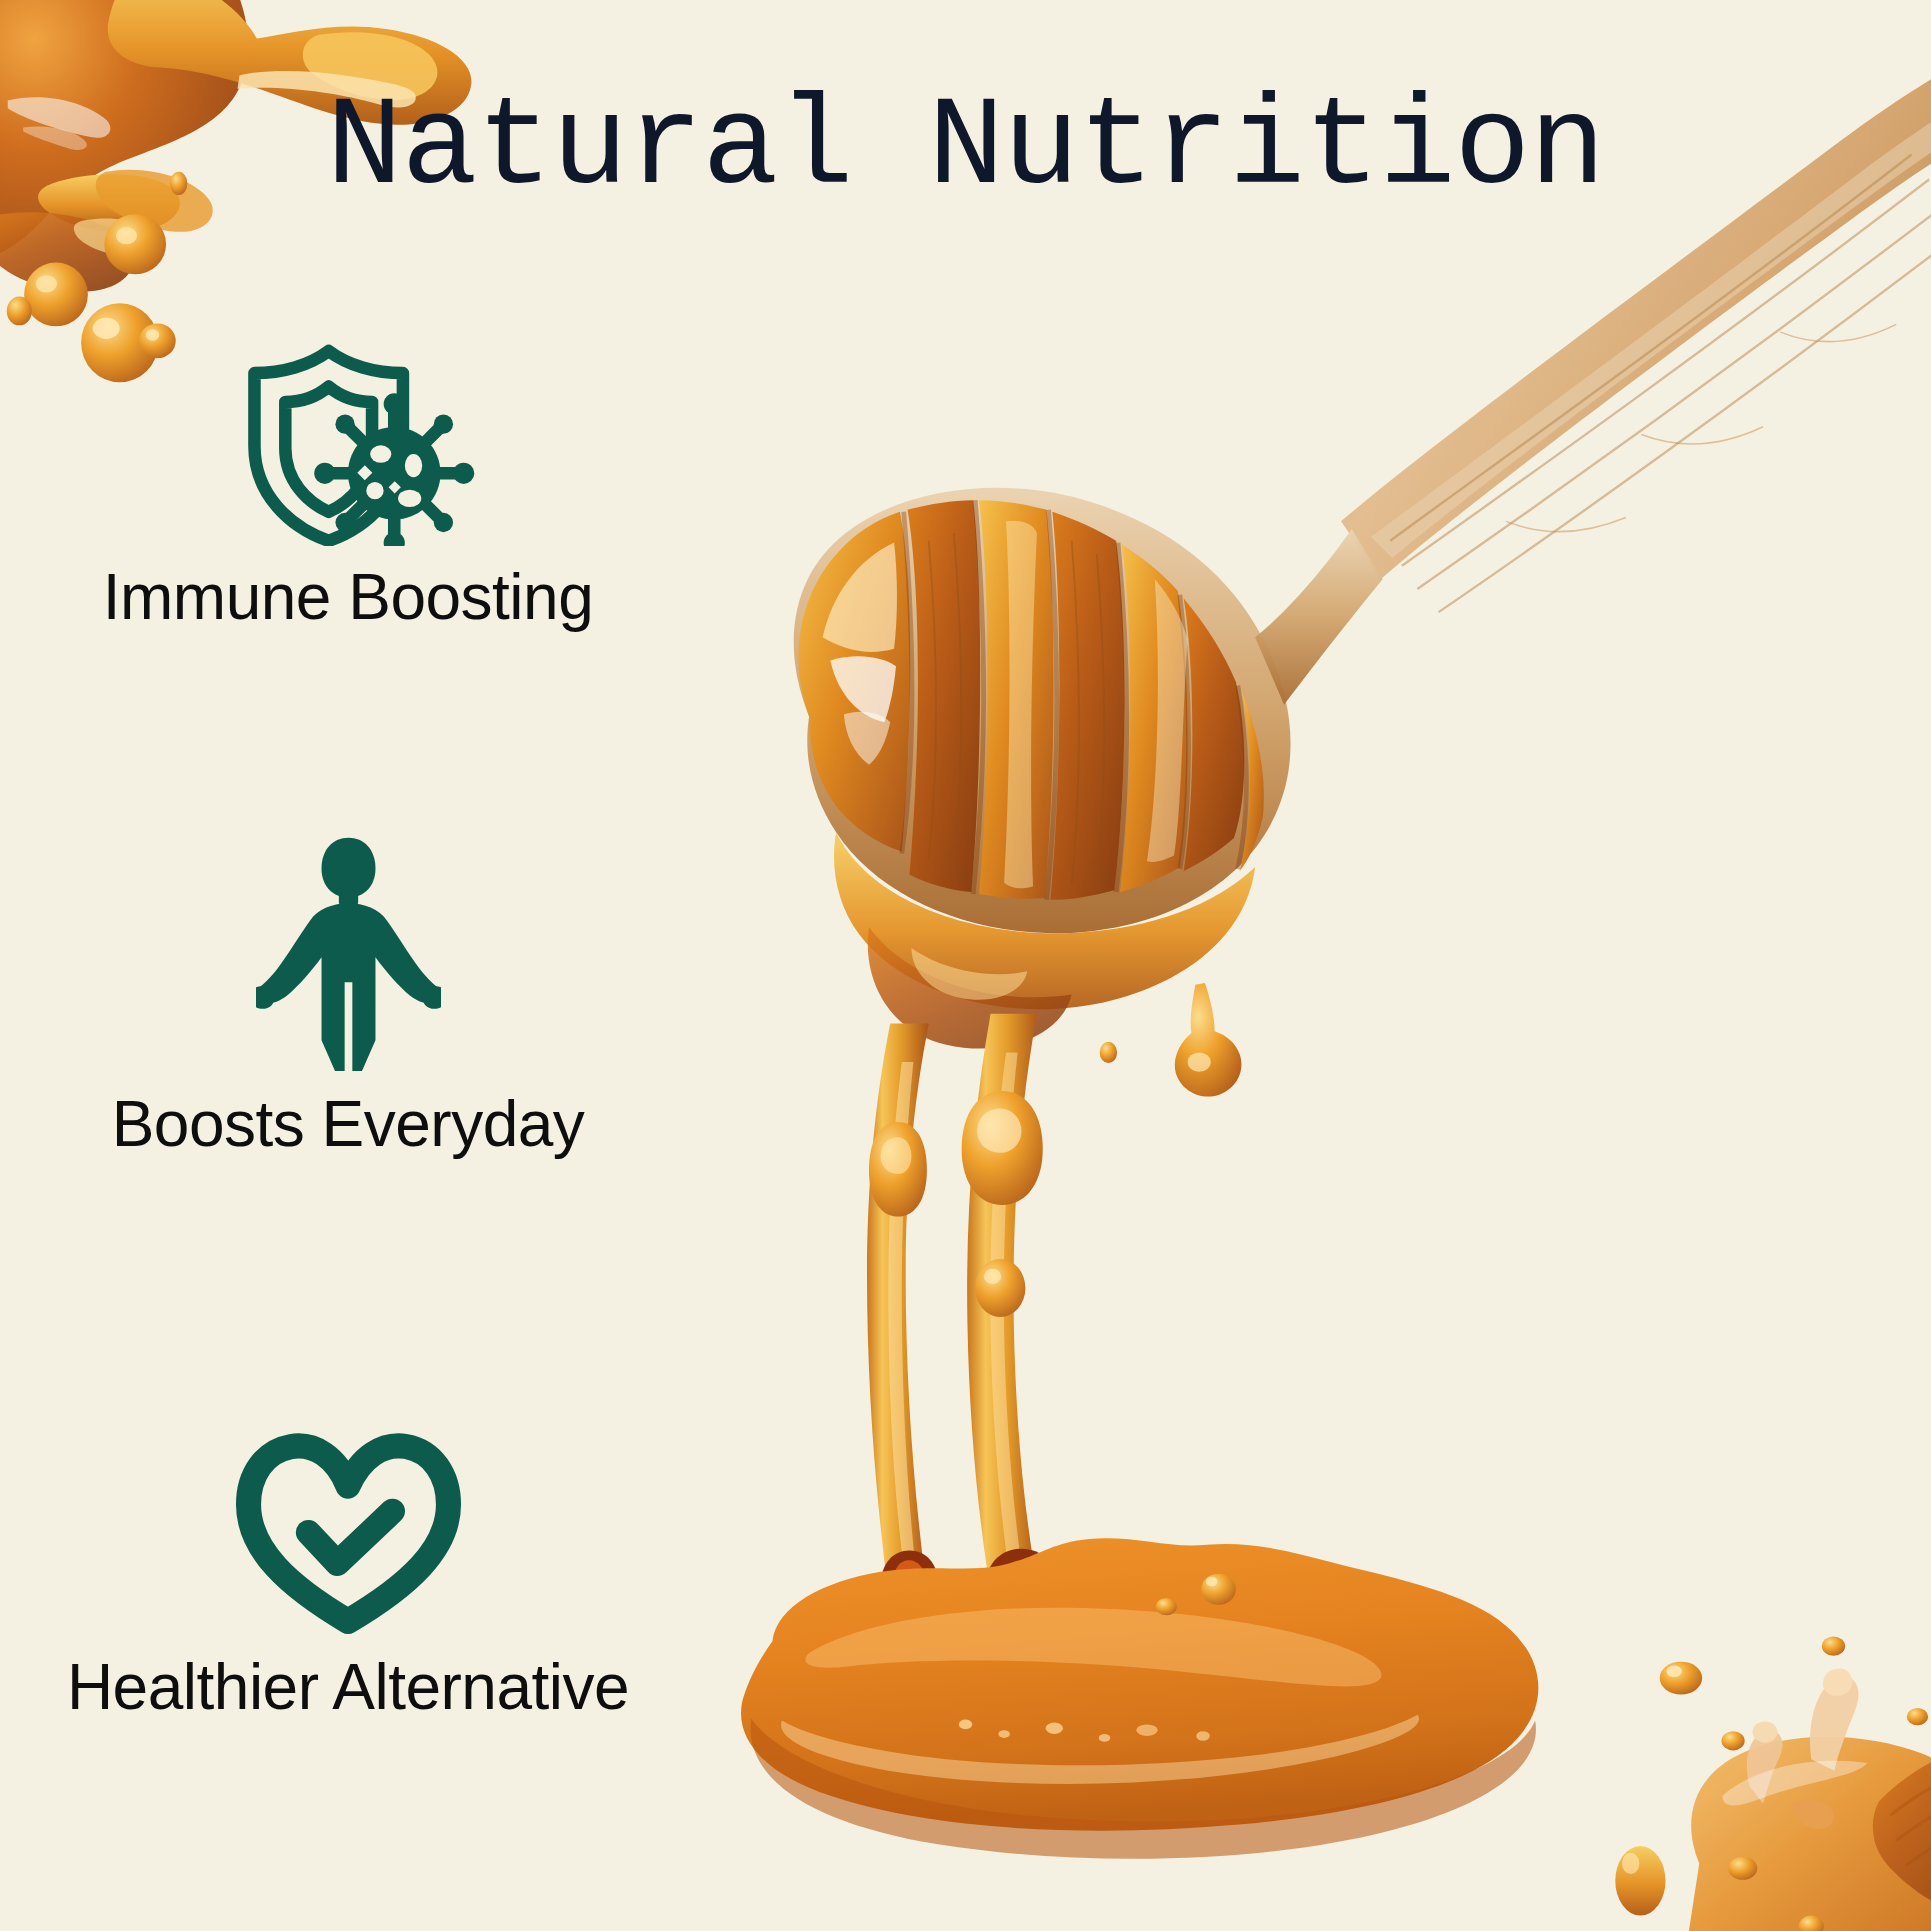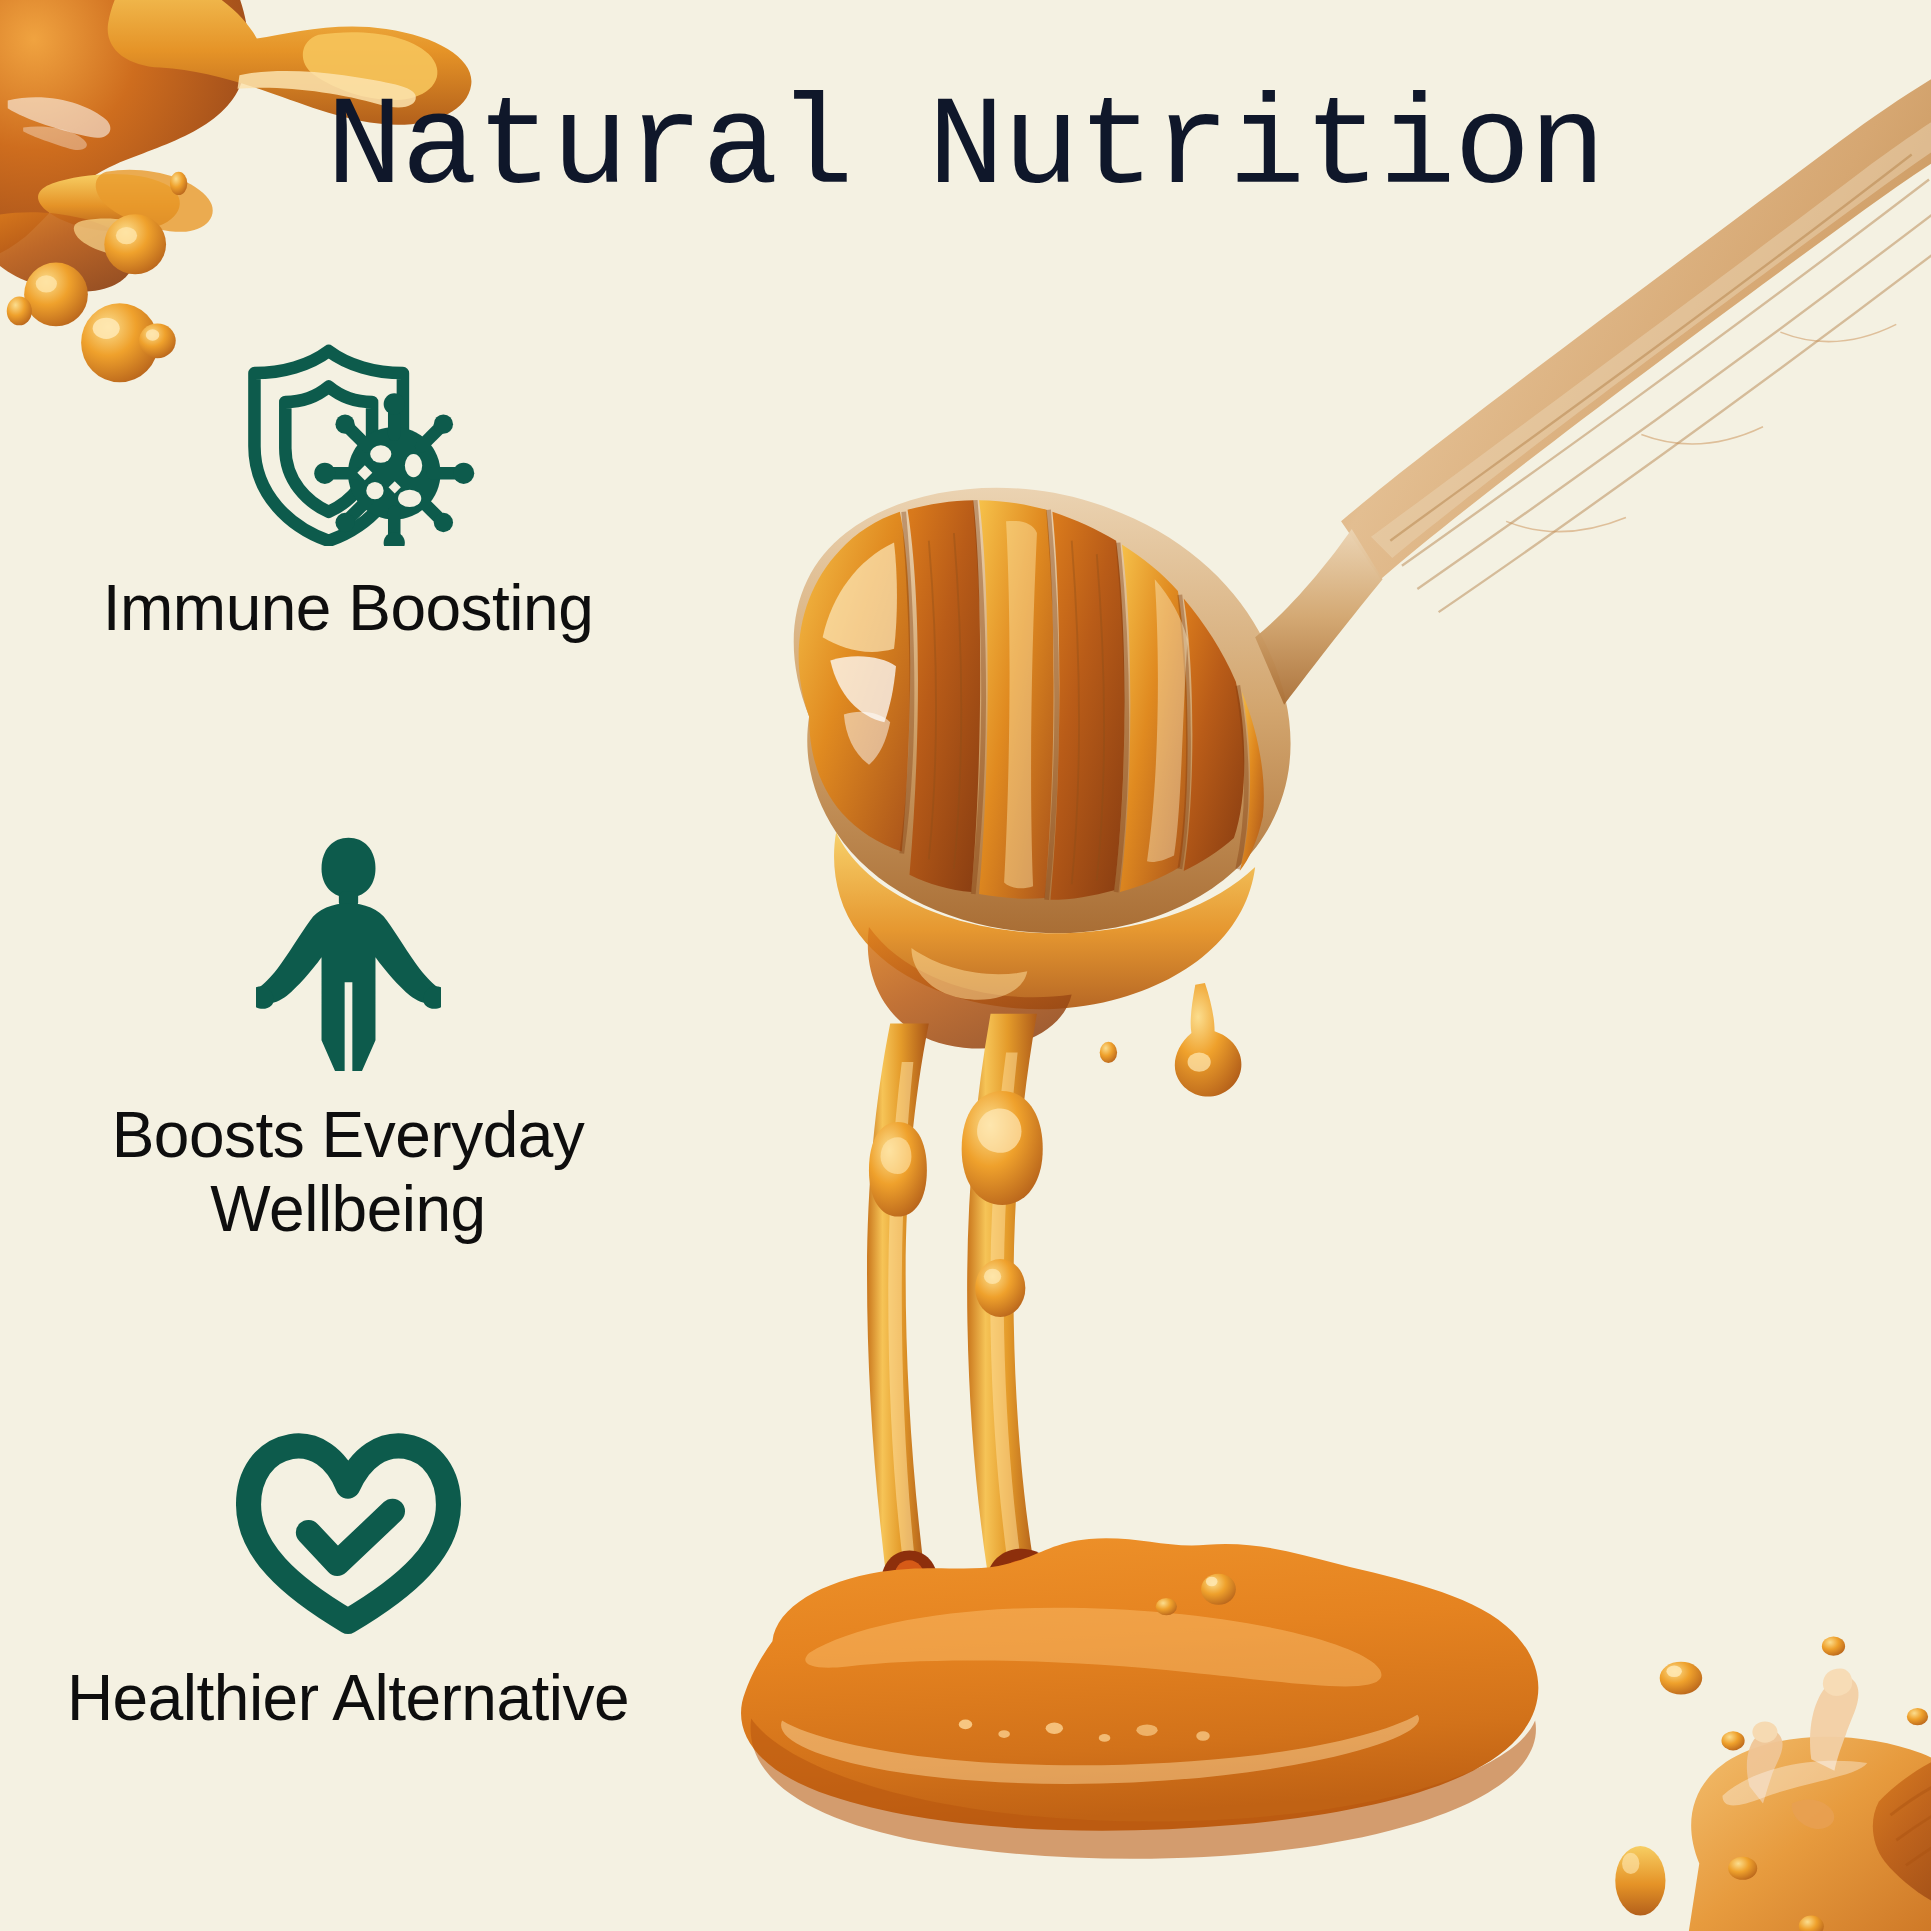--- a/index.html
+++ b/index.html
@@ -37,21 +37,21 @@
     width:618px;
     display:flex;
     flex-direction:column;
     align-items:center;
   }
   .feature .icon-wrap{
     display:block;
     line-height:0;
   }
   .feature .caption{
-    margin-top:25px;
+    margin-top:14px;
     text-align:center;
     font-family:"Liberation Sans", sans-serif;
     font-size:64px;
     line-height:1.16;
     font-weight:400;
     color:#0E0E0E;
     letter-spacing:-0.5px;
   }
   #feature-immune{ top:338px; }
   #feature-immune .icon-wrap{ margin-left:25px; }
@@ -444,21 +444,20 @@
 
           <path d="M186,160 C196,160 202,168 198,176 C194,184 182,186 176,180
                    C170,174 176,160 186,160 Z"></path>
           <path d="M6,160 C-4,160 -10,168 -6,176 C-2,184 10,186 16,180
                    C22,174 16,160 6,160 Z"></path>
         </g>
       </svg>
     </span>
     <div class="caption">
       <div>Boosts Everyday</div>
-      <div>Wellbeing</div>
     </div>
   </div>
 
   <div class="feature" id="feature-sugar">
     <span class="icon-wrap">
       <svg width="227" height="208" viewBox="0 0 235 215" xmlns="http://www.w3.org/2000/svg">
         <g fill="none" stroke="#0D5B4C" stroke-width="26" stroke-linecap="round" stroke-linejoin="round">
 
           <path d="M117,60 C105,30 82,15 58,19 C30,24 14,49 14,79
                    C14,126 56,164 117,200

